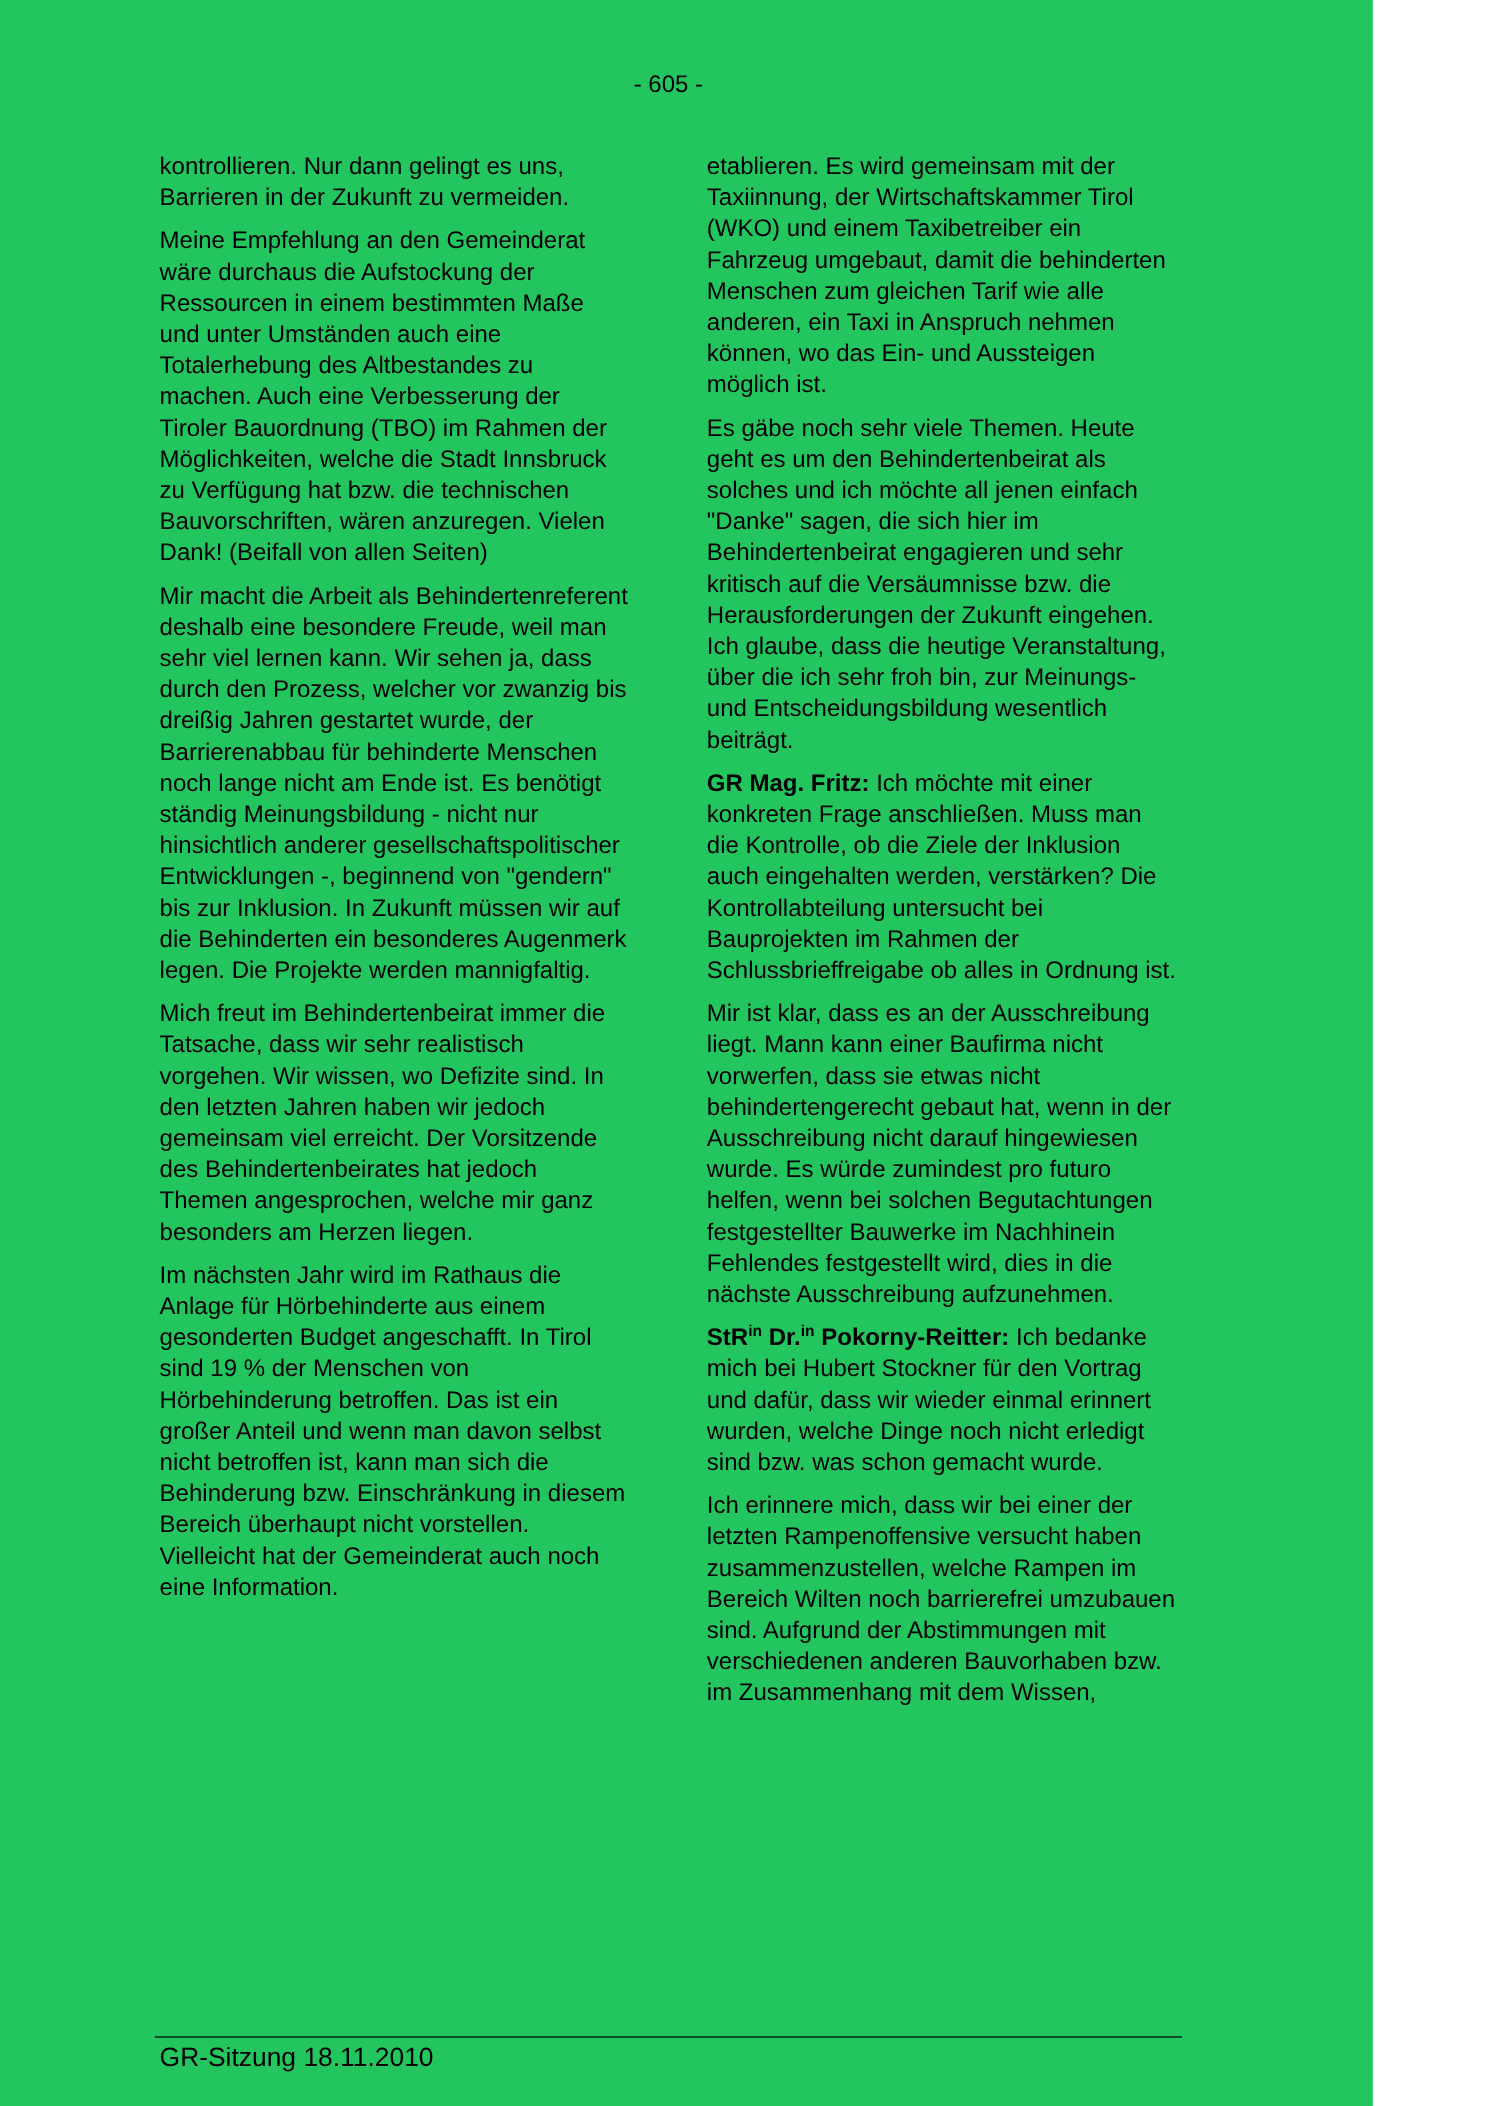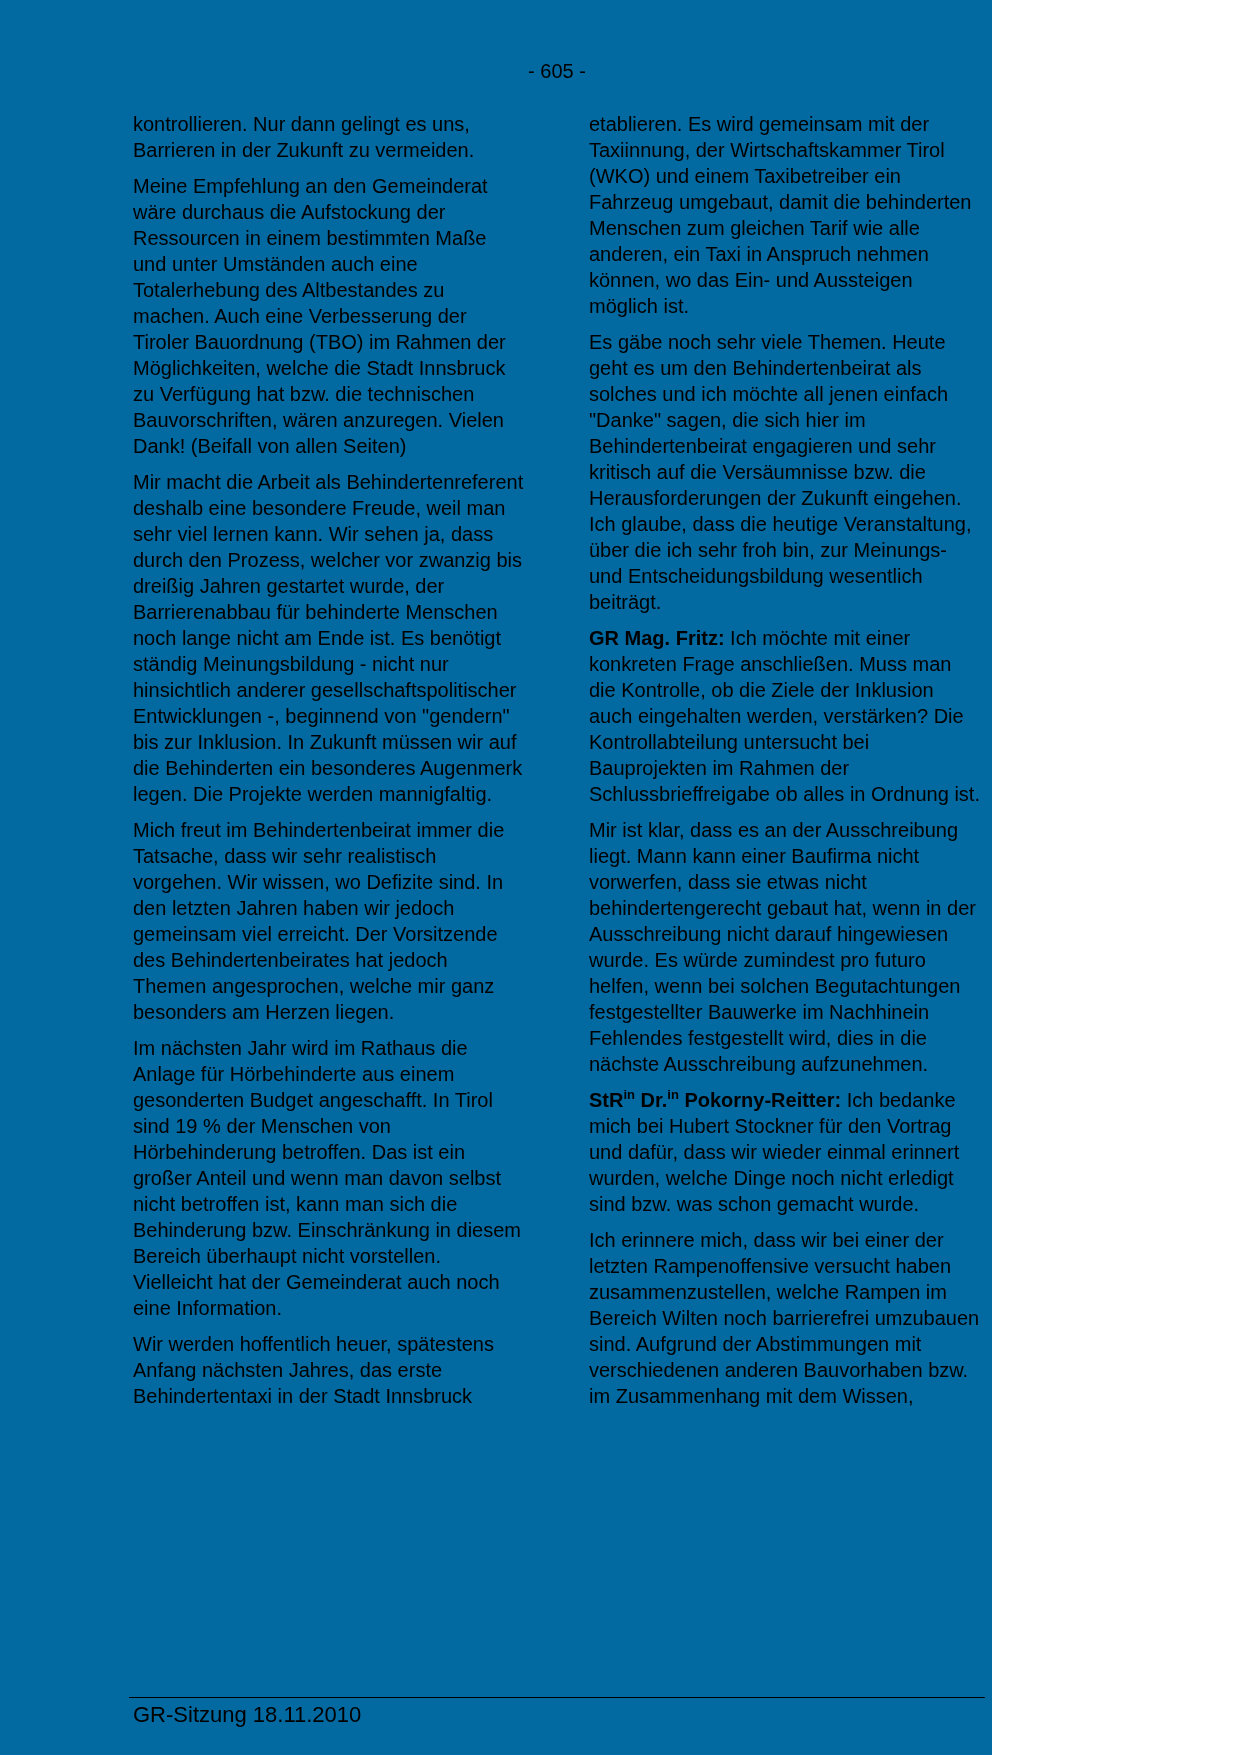--- a/index.html
+++ b/index.html
@@ -2,39 +2,39 @@
 <html lang="de"><head>
 <meta charset="utf-8">
 <style>
   html, body {
     margin: 0;
     padding: 0;
     background: #ffffff;
   }
   .page {
     position: relative;
-    width: 992px;
+    width: 1144px;
     height: 1755px;
-    background: #0369a1;
+    background: #22c55e;
     color: #000000;
     font-family: "Liberation Sans", "DejaVu Sans", sans-serif;
     overflow: hidden;
   }
   .page-number {
     position: absolute;
     top: 58px;
     left: 133px;
     width: 848px;
     text-align: center;
     font-size: 20px;
     line-height: 26px;
   }
   .content {
     position: absolute;
-    top: 111px;
+    top: 126px;
     left: 133px;
     display: flex;
     gap: 64px;
   }
   .col {
     width: 392px;
     font-size: 20px;
     line-height: 26px;
     text-align: left;
   }
@@ -72,21 +72,20 @@
   <div class="page-number">- 605 -</div>
 
   <div class="content">
 
     <div class="col">
       <p class="para">kontrollieren. Nur dann gelingt es uns, Barrieren in der Zukunft zu vermeiden.</p>
       <p class="para">Meine Empfehlung an den Gemeinderat wäre durchaus die Aufstockung der Ressourcen in einem bestimmten Maße und unter Umständen auch eine Totalerhebung des Altbestandes zu machen. Auch eine Verbesserung der Tiroler Bauordnung (TBO) im Rahmen der Möglichkeiten, welche die Stadt Innsbruck zu Verfügung hat bzw. die technischen Bauvorschriften, wären anzuregen. Vielen Dank! (Beifall von allen Seiten)</p>
       <p class="para">Mir macht die Arbeit als Behindertenreferent deshalb eine besondere Freude, weil man sehr viel lernen kann. Wir sehen ja, dass durch den Prozess, welcher vor zwanzig bis dreißig Jahren gestartet wurde, der Barrierenabbau für behinderte Menschen noch lange nicht am Ende ist. Es benötigt ständig Meinungsbildung - nicht nur hinsichtlich anderer gesellschaftspolitischer Entwicklungen -, beginnend von "gendern" bis zur Inklusion. In Zukunft müssen wir auf die Behinderten ein besonderes Augenmerk legen. Die Projekte werden mannigfaltig.</p>
       <p class="para">Mich freut im Behindertenbeirat immer die Tatsache, dass wir sehr realistisch vorgehen. Wir wissen, wo Defizite sind. In den letzten Jahren haben wir jedoch gemeinsam viel erreicht. Der Vorsitzende des Behindertenbeirates hat jedoch Themen angesprochen, welche mir ganz besonders am Herzen liegen.</p>
       <p class="para">Im nächsten Jahr wird im Rathaus die Anlage für Hörbehinderte aus einem gesonderten Budget angeschafft. In Tirol sind 19 % der Menschen von Hörbehinderung betroffen. Das ist ein großer Anteil und wenn man davon selbst nicht betroffen ist, kann man sich die Behinderung bzw. Einschränkung in diesem Bereich überhaupt nicht vorstellen. Vielleicht hat der Gemeinderat auch noch eine Information.</p>
-      <p class="para">Wir werden hoffentlich heuer, spätestens Anfang nächsten Jahres, das erste Behindertentaxi in der Stadt Innsbruck</p>
     </div>
 
     <div class="col">
       <p class="para">etablieren. Es wird gemeinsam mit der Taxiinnung, der Wirtschaftskammer Tirol (WKO) und einem Taxibetreiber ein Fahrzeug umgebaut, damit die behinderten Menschen zum gleichen Tarif wie alle anderen, ein Taxi in Anspruch nehmen können, wo das Ein- und Aussteigen möglich ist.</p>
       <p class="para">Es gäbe noch sehr viele Themen. Heute geht es um den Behindertenbeirat als solches und ich möchte all jenen einfach "Danke" sagen, die sich hier im Behindertenbeirat engagieren und sehr kritisch auf die Versäumnisse bzw. die Herausforderungen der Zukunft eingehen. Ich glaube, dass die heutige Veranstaltung, über die ich sehr froh bin, zur Meinungs- und Entscheidungsbildung wesentlich beiträgt.</p>
       <p class="para"><strong>GR Mag. Fritz:</strong>
         <span>Ich möchte mit einer konkreten Frage anschließen. Muss man die Kontrolle, ob die Ziele der Inklusion auch eingehalten werden, verstärken? Die Kontrollabteilung untersucht bei Bauprojekten im Rahmen der Schlussbrieffreigabe ob alles in Ordnung ist.</span></p>
       <p class="para">Mir ist klar, dass es an der Ausschreibung liegt. Mann kann einer Baufirma nicht vorwerfen, dass sie etwas nicht behindertengerecht gebaut hat, wenn in der Ausschreibung nicht darauf hingewiesen wurde. Es würde zumindest pro futuro helfen, wenn bei solchen Begutachtungen festgestellter Bauwerke im Nachhinein Fehlendes festgestellt wird, dies in die nächste Ausschreibung aufzunehmen.</p>
       <p class="para"><strong><span>StR</span><sup>in</sup><span> Dr.</span><sup>in</sup><span> Pokorny-Reitter:</span></strong>
         <span>Ich bedanke mich bei Hubert Stockner für den Vortrag und dafür, dass wir wieder einmal erinnert wurden, welche Dinge noch nicht erledigt sind bzw. was schon gemacht wurde.</span></p>

